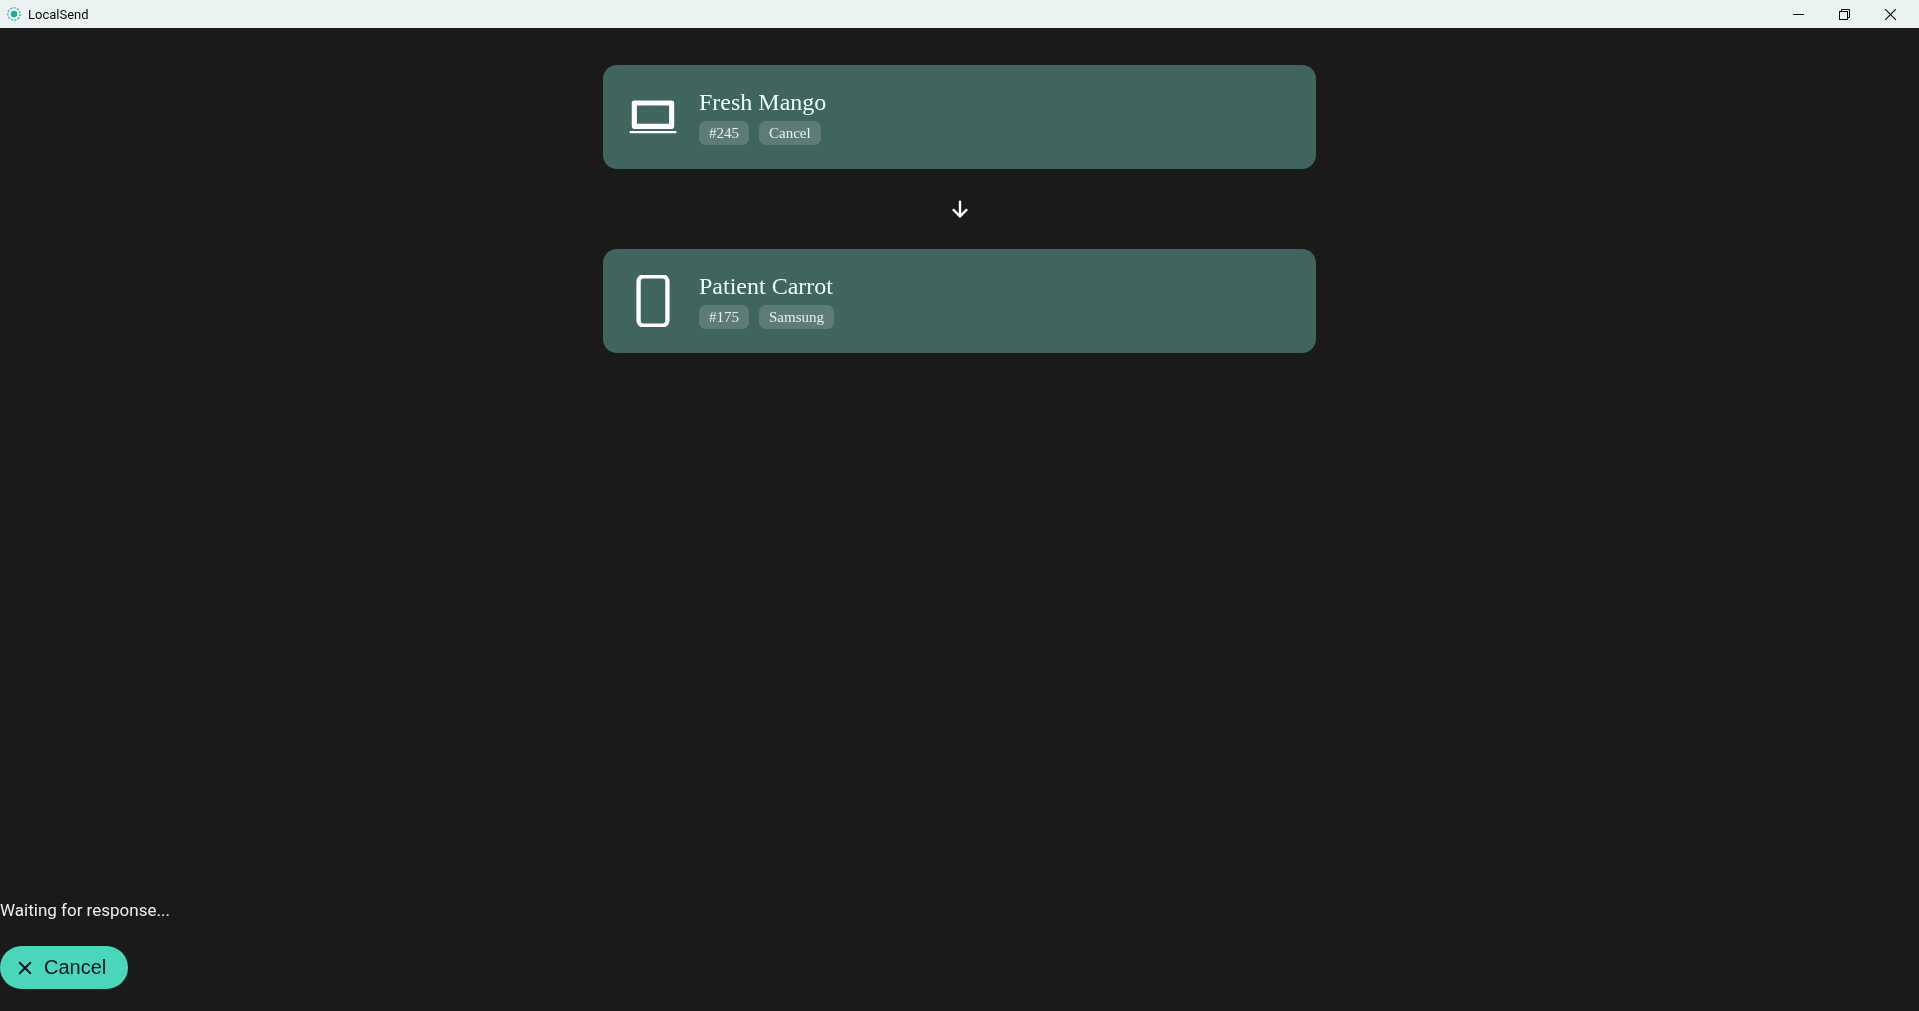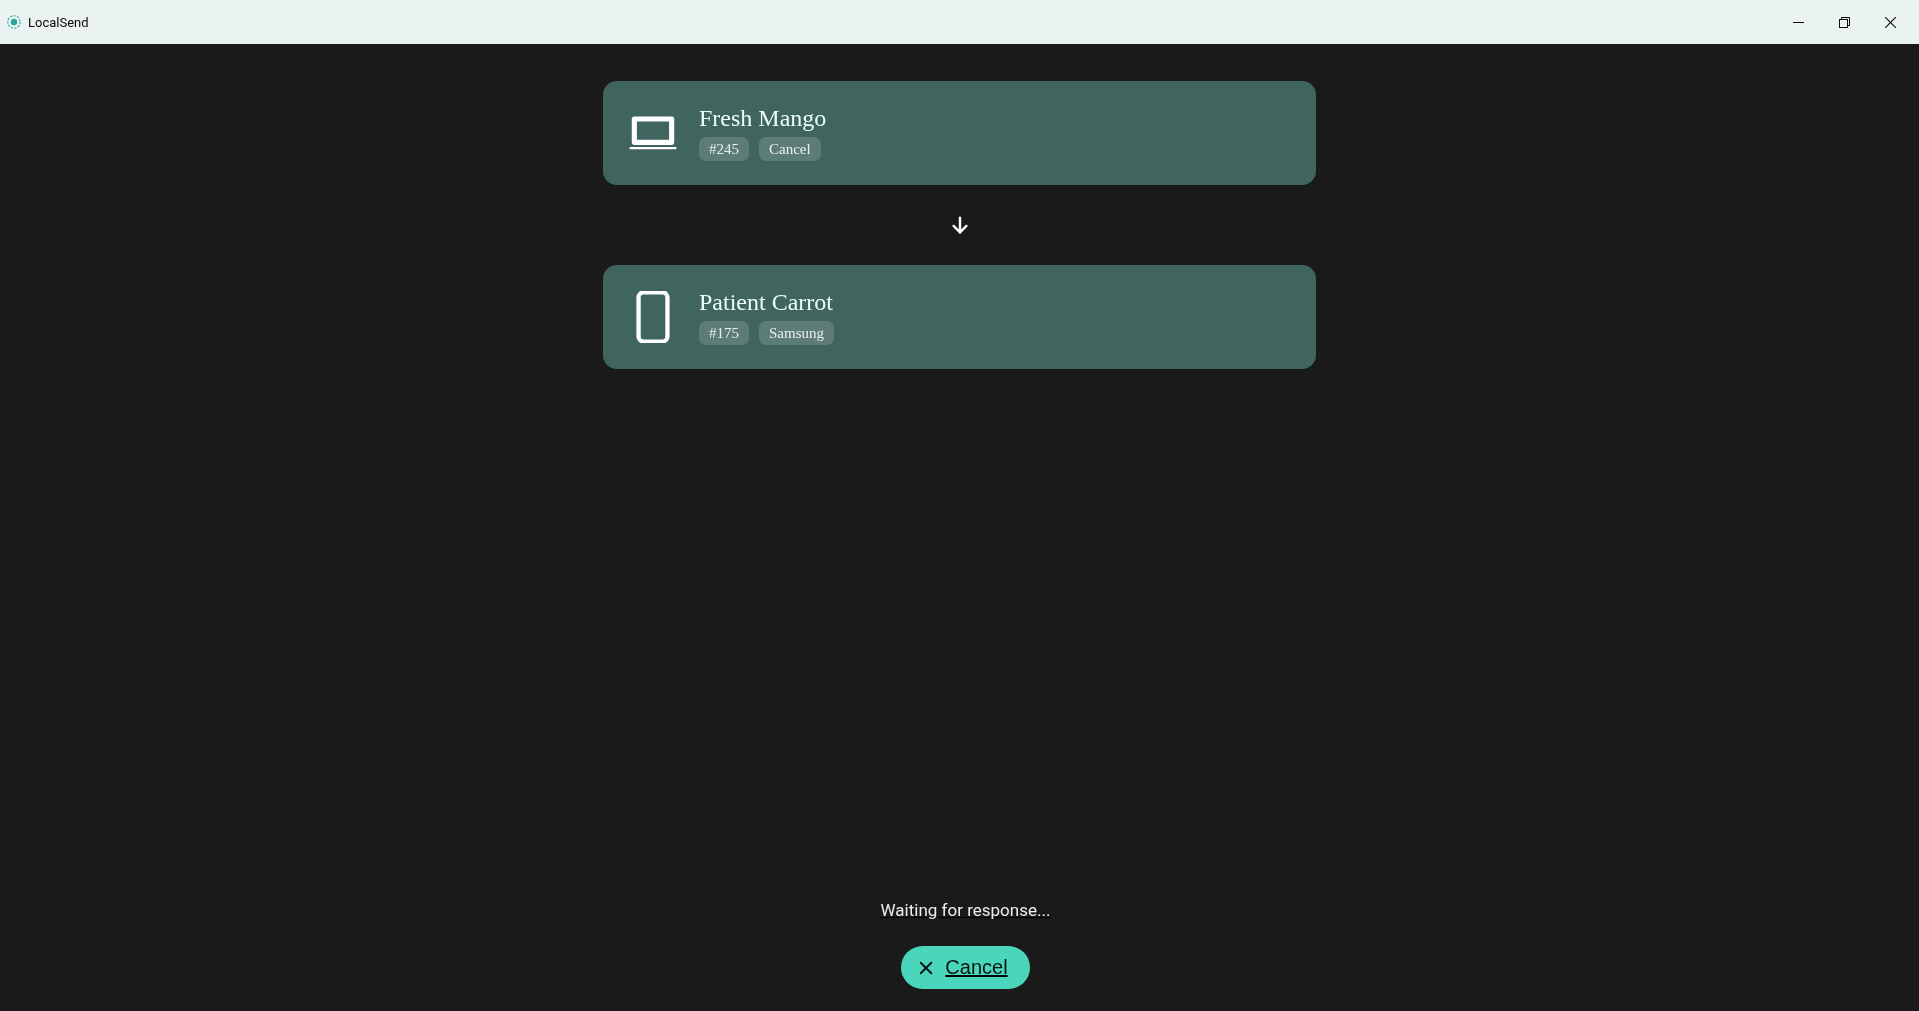--- a/index.html
+++ b/index.html
@@ -8,21 +8,21 @@
       height: 1011px;
       font-family: -apple-system, BlinkMacSystemFont, "Segoe UI", Roboto, Arial, sans-serif;
       overflow: hidden;
     }
     body {
       display: flex;
       flex-direction: column;
       background: #1a1a1a;
     }
     .titlebar {
-      height: 44px;
+      height: 28px;
       background: #eaf3f2;
       display: flex;
       align-items: center;
       justify-content: space-between;
       padding: 0 6px;
       color: #0b0b0b;
       font-size: 13px;
     }
     .titlebar-left {
       display: flex;
@@ -105,28 +105,27 @@
     }
     .arrow-gap {
       height: 80px;
       display: flex;
       align-items: center;
       justify-content: center;
       color: #ffffff;
     }
     .footer-area {
       position: absolute;
-      left: 12px;
+      left: 0;
       right: 0;
       bottom: 22px;
       display: flex;
       flex-direction: column;
-      align-items: center;
+      align-items: flex-start;
       gap: 26px;
-      text-decoration: underline;
     }
     .status-text {
       color: #eeeeee;
       font-size: 17px;
     }
     .cancel-btn {
       background: #4ad6bb;
       color: #0b1513;
       border: none;
       border-radius: 999px;

